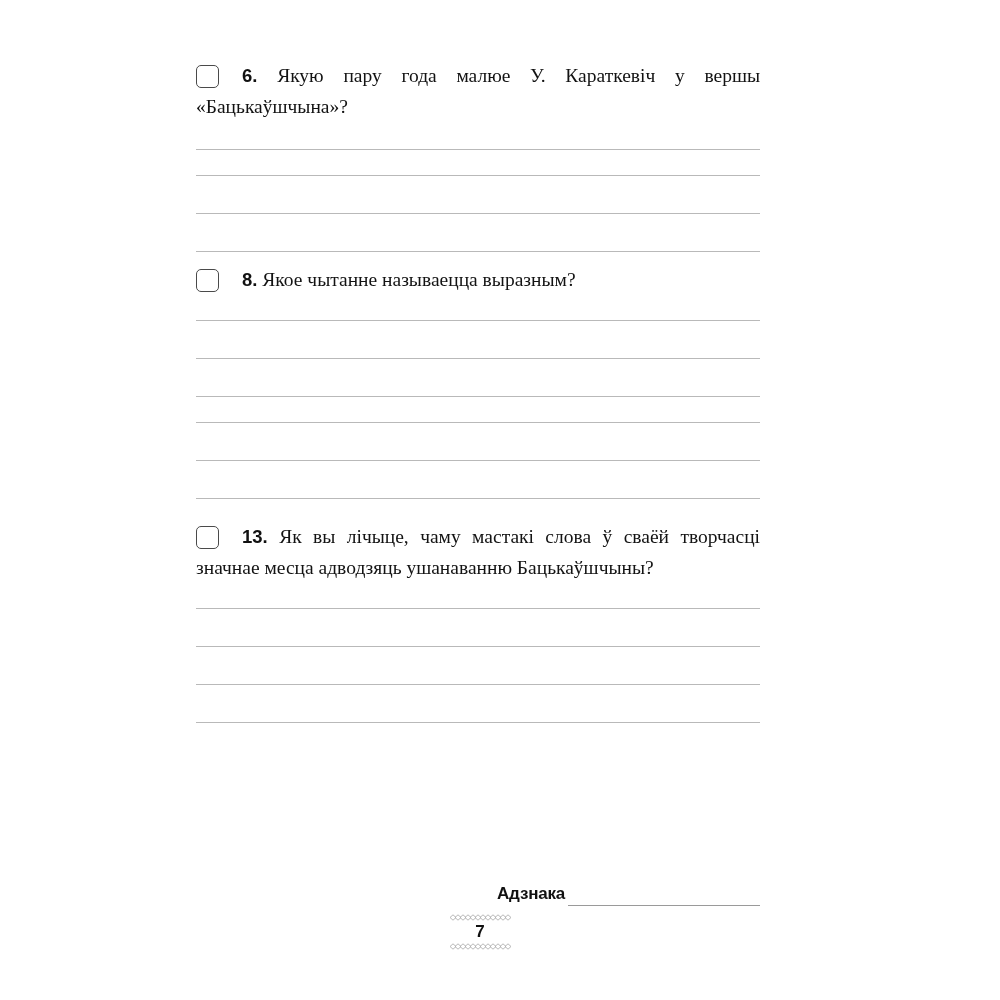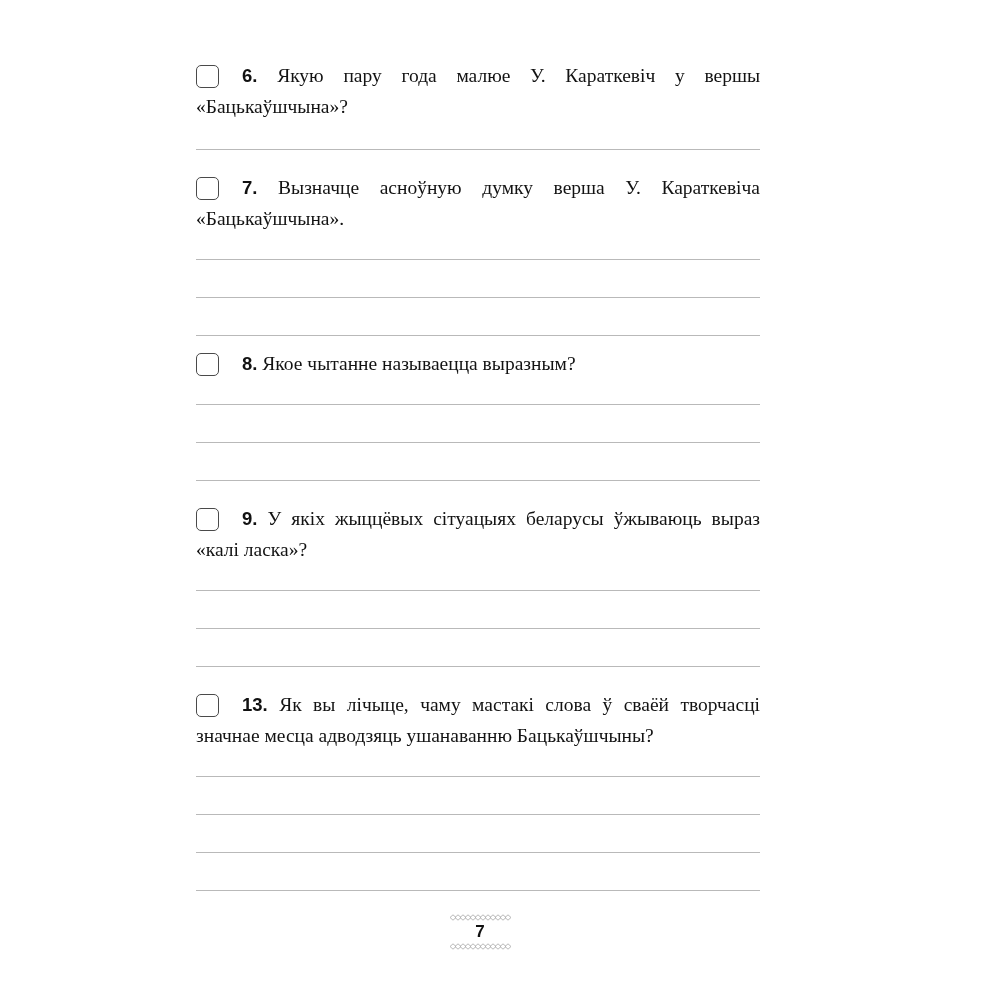--- a/index.html
+++ b/index.html
@@ -134,55 +134,51 @@
 
 <div class="page">
   <div class="content">
 
     <div class="qblock" style="margin-top:60px;">
       <span class="checkbox"></span>
       <p class="qtext"><span class="qnum">6.</span> <span>Якую пару года малюе У. Караткевіч у вершы «Бацькаўшчына»?</span></p>
     </div>
     <div class="rule" style="margin-top:27px;"></div>
 
-    <div class="qblock" style="margin-top:22px;">
-      <span class="checkbox"></span>
-      <p class="qtext"><span class="qnum">7.</span> <span>Вызначце асноўную думку верша У. Караткевіча «Бацькаўшчына».</span></p>
-    </div>
     <div class="rule" style="margin-top:25px;"></div>
     <div class="rule" style="margin-top:37px;"></div>
     <div class="rule" style="margin-top:37px;"></div>
 
     <div class="qblock" style="margin-top:12px;">
       <span class="checkbox"></span>
       <p class="qtext nojust"><span class="qnum">8.</span> <span>Якое чытанне называецца выразным?</span></p>
     </div>
     <div class="rule" style="margin-top:25px;"></div>
     <div class="rule" style="margin-top:37px;"></div>
     <div class="rule" style="margin-top:37px;"></div>
 
-    <div class="qblock" style="margin-top:22px;">
-      <span class="checkbox"></span>
-      <p class="qtext"><span class="qnum">9.</span> <span>У якіх жыццёвых сітуацыях беларусы ўжываюць выраз «калі ласка»?</span></p>
-    </div>
     <div class="rule" style="margin-top:25px;"></div>
     <div class="rule" style="margin-top:37px;"></div>
     <div class="rule" style="margin-top:37px;"></div>
 
     <div class="qblock" style="margin-top:22px;">
       <span class="checkbox"></span>
       <p class="qtext"><span class="qnum">13.</span> <span>Як вы лічыце, чаму мастакі слова ў сваёй творчасці значнае месца адводзяць ушанаванню Бацькаўшчыны?</span></p>
     </div>
     <div class="rule" style="margin-top:25px;"></div>
     <div class="rule" style="margin-top:37px;"></div>
     <div class="rule" style="margin-top:37px;"></div>
     <div class="rule" style="margin-top:37px;"></div>
 
   </div>
 
+  <div class="mark-row">
+    <span class="mark-label">Адзнака</span>
+    <span class="mark-line"></span>
+  </div>
 
   <div class="pagenum-wrap">
     <span class="orn">
       <svg width="62" height="7" viewBox="0 0 62 7">
         <g fill="none" stroke="#b0b0b0" stroke-width="0.9">
           <path d="M1 3.5 L4 0.8 L7 3.5 L4 6.2 Z"></path>
           <path d="M6 3.5 L9 0.8 L12 3.5 L9 6.2 Z"></path>
           <path d="M11 3.5 L14 0.8 L17 3.5 L14 6.2 Z"></path>
           <path d="M16 3.5 L19 0.8 L22 3.5 L19 6.2 Z"></path>
           <path d="M21 3.5 L24 0.8 L27 3.5 L24 6.2 Z"></path>

